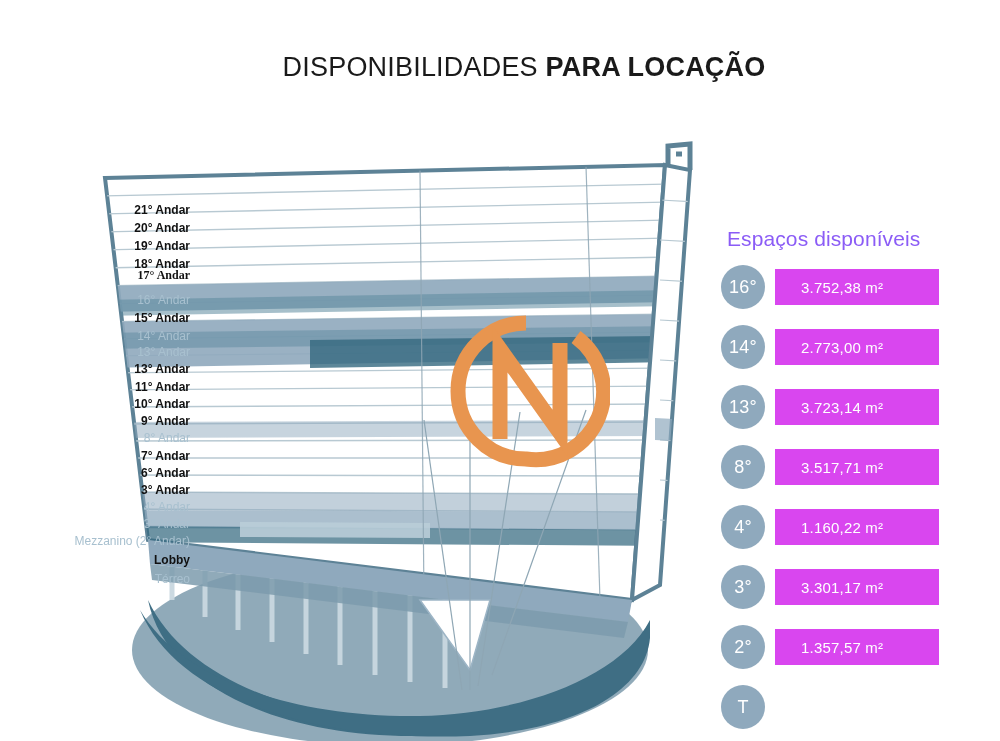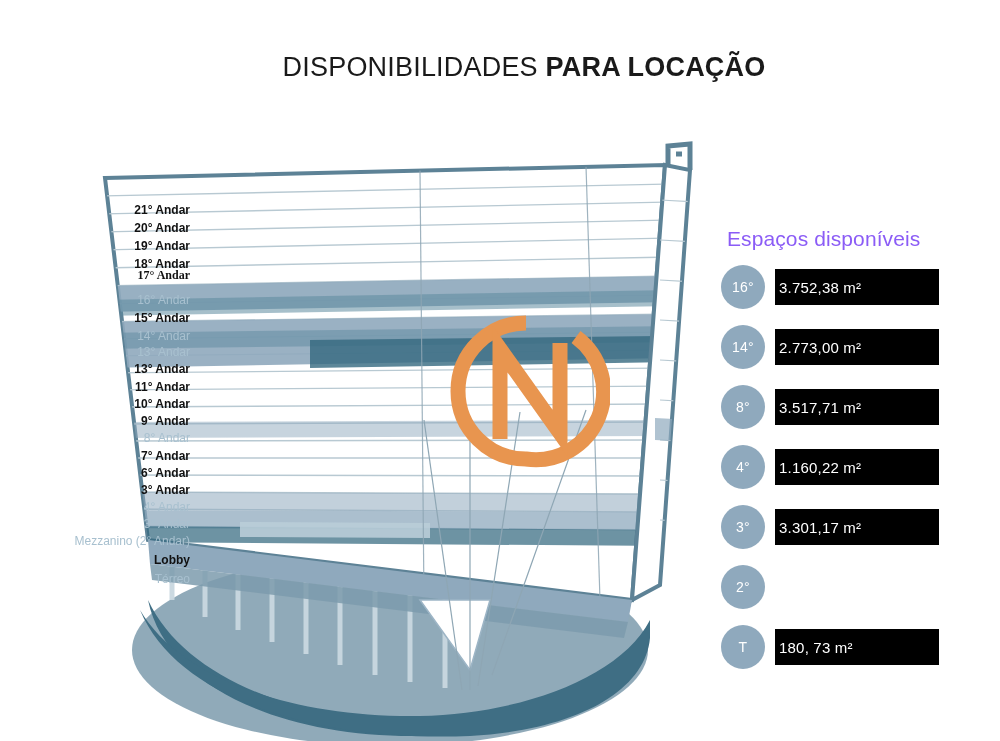--- a/index.html
+++ b/index.html
@@ -98,37 +98,37 @@
   }
   .space-badge {
     position: absolute;
     left: 0;
     top: 0;
     width: 44px;
     height: 44px;
     border-radius: 50%;
     background: #8fa9bd;
     color: #ffffff;
-    font-size: 14px;
+    font-size: 18px;
     font-weight: 400;
     display: flex;
     align-items: center;
     justify-content: center;
     letter-spacing: 0.2px;
   }
   .space-bar {
     position: absolute;
     left: 54px;
     top: 4px;
     width: 164px;
     height: 36px;
-    background: #000000;
+    background: #d946ef;
     display: flex;
     align-items: center;
-    padding-left: 4px;
+    padding-left: 26px;
     box-sizing: border-box;
     color: #ffffff;
     font-size: 15px;
     font-weight: 400;
     letter-spacing: 0.2px;
     white-space: nowrap;
   }
 
   
   #watermark {
@@ -302,32 +302,36 @@
   <div id="spaces-list">
       <div class="space-row">
         <div class="space-badge">16°</div>
         <div class="space-bar">3.752,38 m²</div>
       </div>
       <div class="space-row">
         <div class="space-badge">14°</div>
         <div class="space-bar">2.773,00 m²</div>
       </div>
       <div class="space-row">
+        <div class="space-badge">13°</div>
+        <div class="space-bar">3.723,14 m²</div>
+      </div>
+      <div class="space-row">
         <div class="space-badge">8°</div>
         <div class="space-bar">3.517,71 m²</div>
       </div>
       <div class="space-row">
         <div class="space-badge">4°</div>
         <div class="space-bar">1.160,22 m²</div>
       </div>
       <div class="space-row">
         <div class="space-badge">3°</div>
         <div class="space-bar">3.301,17 m²</div>
       </div>
       <div class="space-row">
         <div class="space-badge">2°</div>
+        <div class="space-bar">1.357,57 m²</div>
       </div>
       <div class="space-row">
         <div class="space-badge">T</div>
-        <div class="space-bar">180, 73 m²</div>
       </div>
     </div>
 </div>
 
 </body></html>

